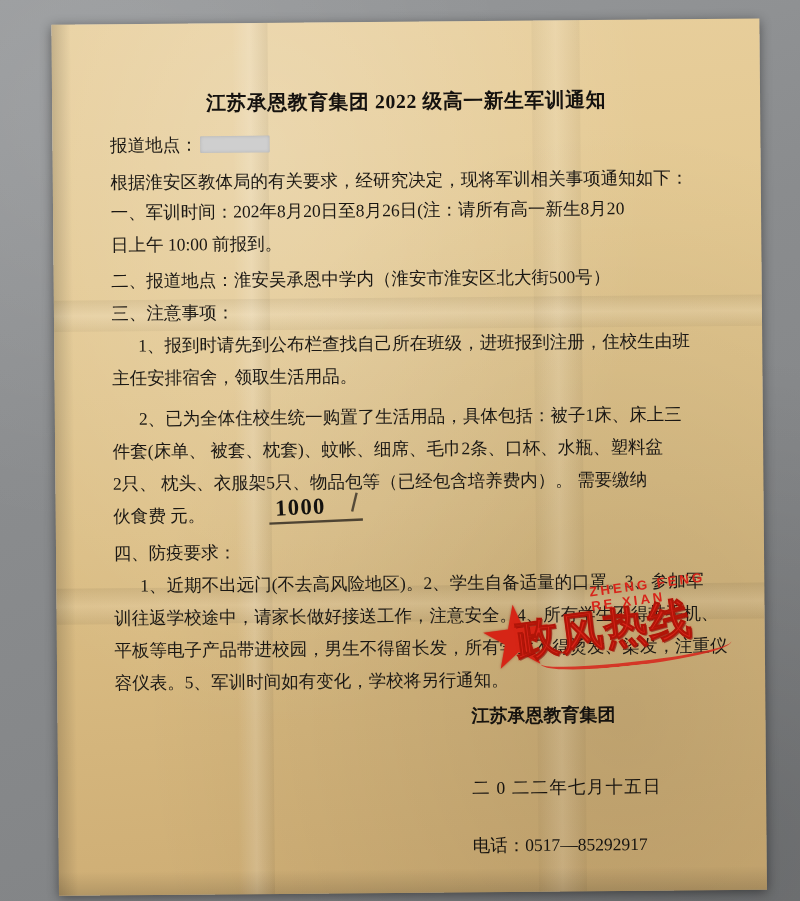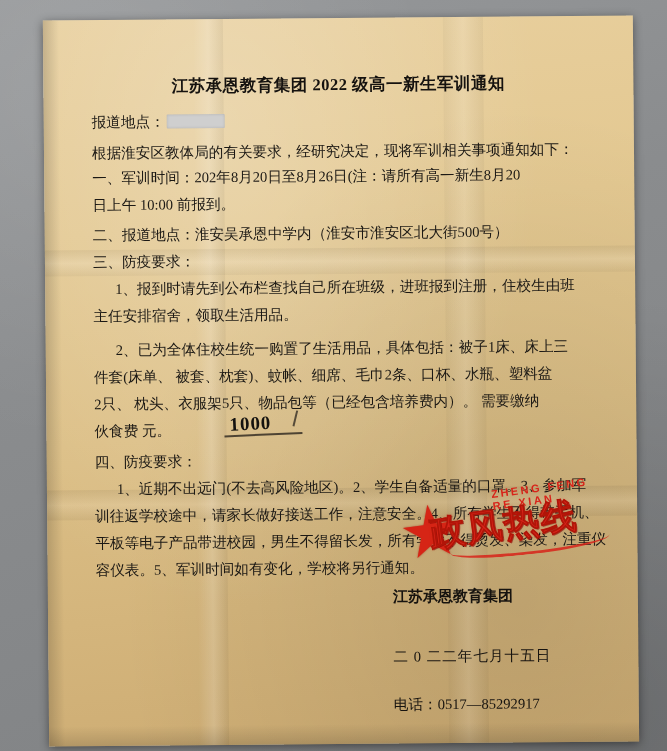--- a/index.html
+++ b/index.html
@@ -277,21 +277,21 @@
       <div class="line item-1">
         <span>一、</span><span>军训时间：202年8月20日至8月26日(注：请所有高一新生8月20</span>
       </div>
       <div class="line item-1b">日上午 10:00 前报到。</div>
 
       <div class="line item-2">
         <span>二、</span><span>报道地点：淮安吴承恩中学内（淮安市淮安区北大街500号）</span>
       </div>
 
       <div class="line item-3">
-        <span>三、</span><span>防疫要求：</span>
+        <span>三、</span><span>注意事项：</span>
       </div>
 
       <div class="line s1">1、报到时请先到公布栏查找自己所在班级，进班报到注册，住校生由班</div>
       <div class="line s1b">主任安排宿舍，领取生活用品。</div>
 
       <div class="line s2">2、已为全体住校生统一购置了生活用品，具体包括：被子1床、床上三</div>
       <div class="line s2b">件套(床单、 被套、枕套)、蚊帐、细席、毛巾2条、口杯、水瓶、塑料盆</div>
       <div class="line s2c">2只、 枕头、衣服架5只、物品包等（已经包含培养费内）。 需要缴纳</div>
       <div class="line s2d">伙食费            元。</div>
 

